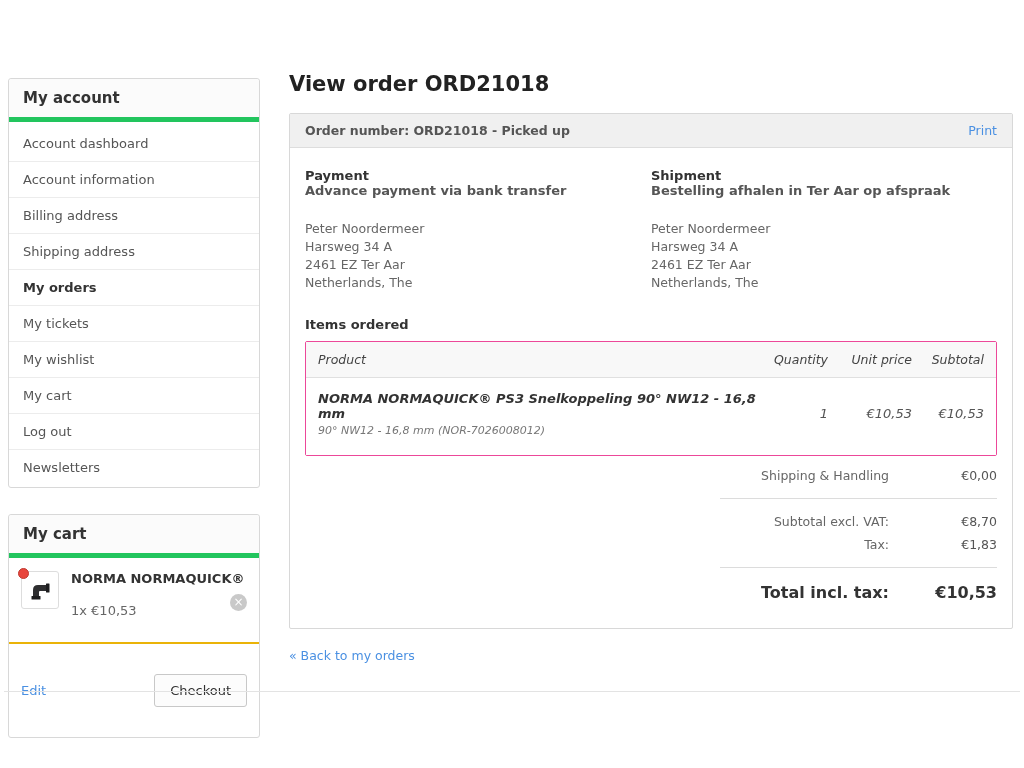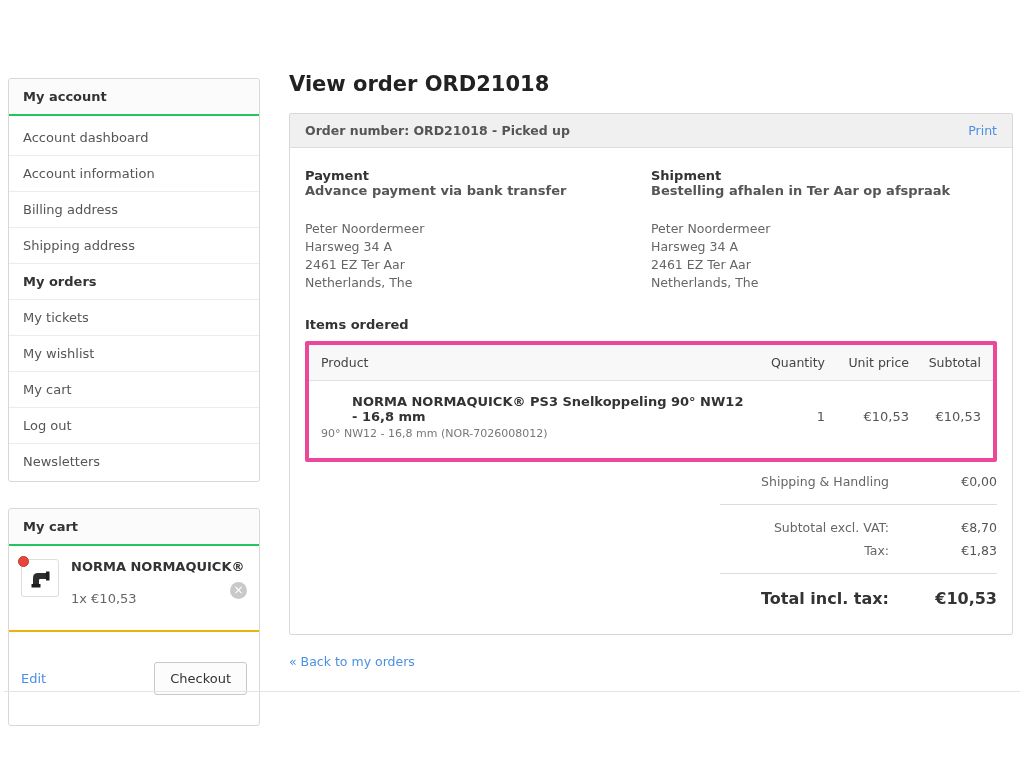--- a/index.html
+++ b/index.html
@@ -7,22 +7,22 @@
     font-family:"DejaVu Sans","Liberation Sans",sans-serif; color:#444;
     -webkit-font-smoothing:antialiased; overflow:hidden; }
   a { text-decoration:none; color:#4a90e2; }
 
   
   .sidebar { position:absolute; left:8px; top:78px; width:252px; display:flex; flex-direction:column; gap:26px; }
   .main    { position:absolute; left:289px; top:72px; width:724px; }
 
   
   .box { border:1px solid #d8d8d8; border-radius:3px; background:#fff; }
-  .box-header { padding:10px 14px; font-size:13px; font-weight:bold; color:#333;
-    background:#fbfbfb; border-bottom:2px solid #22c55e; border-radius:3px 3px 0 0; }
+  .box-header { padding:10px 14px; font-size:15px; font-weight:bold; color:#333;
+    background:#fbfbfb; border-bottom:5px solid #22c55e; border-radius:3px 3px 0 0; }
   .menu { list-style:none; padding:4px 0 2px; }
   .menu li { padding:10px 14px; font-size:13px; color:#555; cursor:pointer; }
   .menu li + li { border-top:1px solid #ececec; }
   .menu li.active { font-weight:bold; color:#333; }
 
   
   .cart-product { display:flex; align-items:flex-start; padding:13px 12px 24px; position:relative; }
   .thumb { width:38px; height:38px; border:1px solid #ddd; border-radius:3px; background:#fff;
     position:relative; flex:none; display:flex; align-items:center; justify-content:center; }
   .badge { position:absolute; left:-4px; top:-4px; width:11px; height:11px; border-radius:50%;
@@ -50,29 +50,29 @@
   .order-bar a { font-size:12.5px; }
   .panel-body { padding:20px 15px 22px; }
 
   .addr-cols { display:flex; }
   .addr-col { flex:1; min-width:0; }
   .addr-col h3 { font-size:13px; font-weight:bold; color:#333; }
   .method { font-size:13px; color:#555; font-weight:600; }
   .addr { margin-top:22px; font-size:12.5px; color:#666; line-height:1.45; }
 
   .items-header { font-size:13px; font-weight:bold; color:#333; margin:24px 0 9px; }
-  .items-table { border:4px solid #ec4899; border-radius:2px; }
+  .items-table { border:1px solid #ec4899; border-radius:2px;font-style:italic; }
   .t-head { display:flex; align-items:center; background:#f8f8f8; border-bottom:1px solid #e0e0e0;
     padding:10px 12px; font-size:12.5px; color:#444; }
   .t-row  { display:flex; align-items:center; padding:13px 12px 18px; font-size:13px; background:#fff; }
   .c-product { flex:1; min-width:0; }
   .c-qty { width:72px; text-align:right; flex:none; }
   .c-unit { width:84px; text-align:right; flex:none; }
   .c-sub { width:72px; text-align:right; flex:none; }
-  .p-name { font-weight:bold; color:#333;margin-left:31px; }
+  .p-name { font-weight:bold; color:#333; }
   .p-variant { font-size:11px; color:#777; margin-top:3px; }
   .t-row .c-qty,.t-row .c-unit,.t-row .c-sub { color:#555; }
 
   .total-row { display:flex; justify-content:flex-end; align-items:baseline; padding:4px 0; font-size:12.5px; }
   .total-row .lbl { color:#666; text-align:right; }
   .total-row .val { width:108px; text-align:right; color:#555; }
   .shipping-row { padding-top:12px; }
   .totals-divider { border-top:1px solid #dcdcdc; margin:11px 0 11px 60%; }
   .grand .lbl { font-size:16px; font-weight:bold; color:#333; }
   .grand .val { font-size:16px; font-weight:bold; color:#333; }

